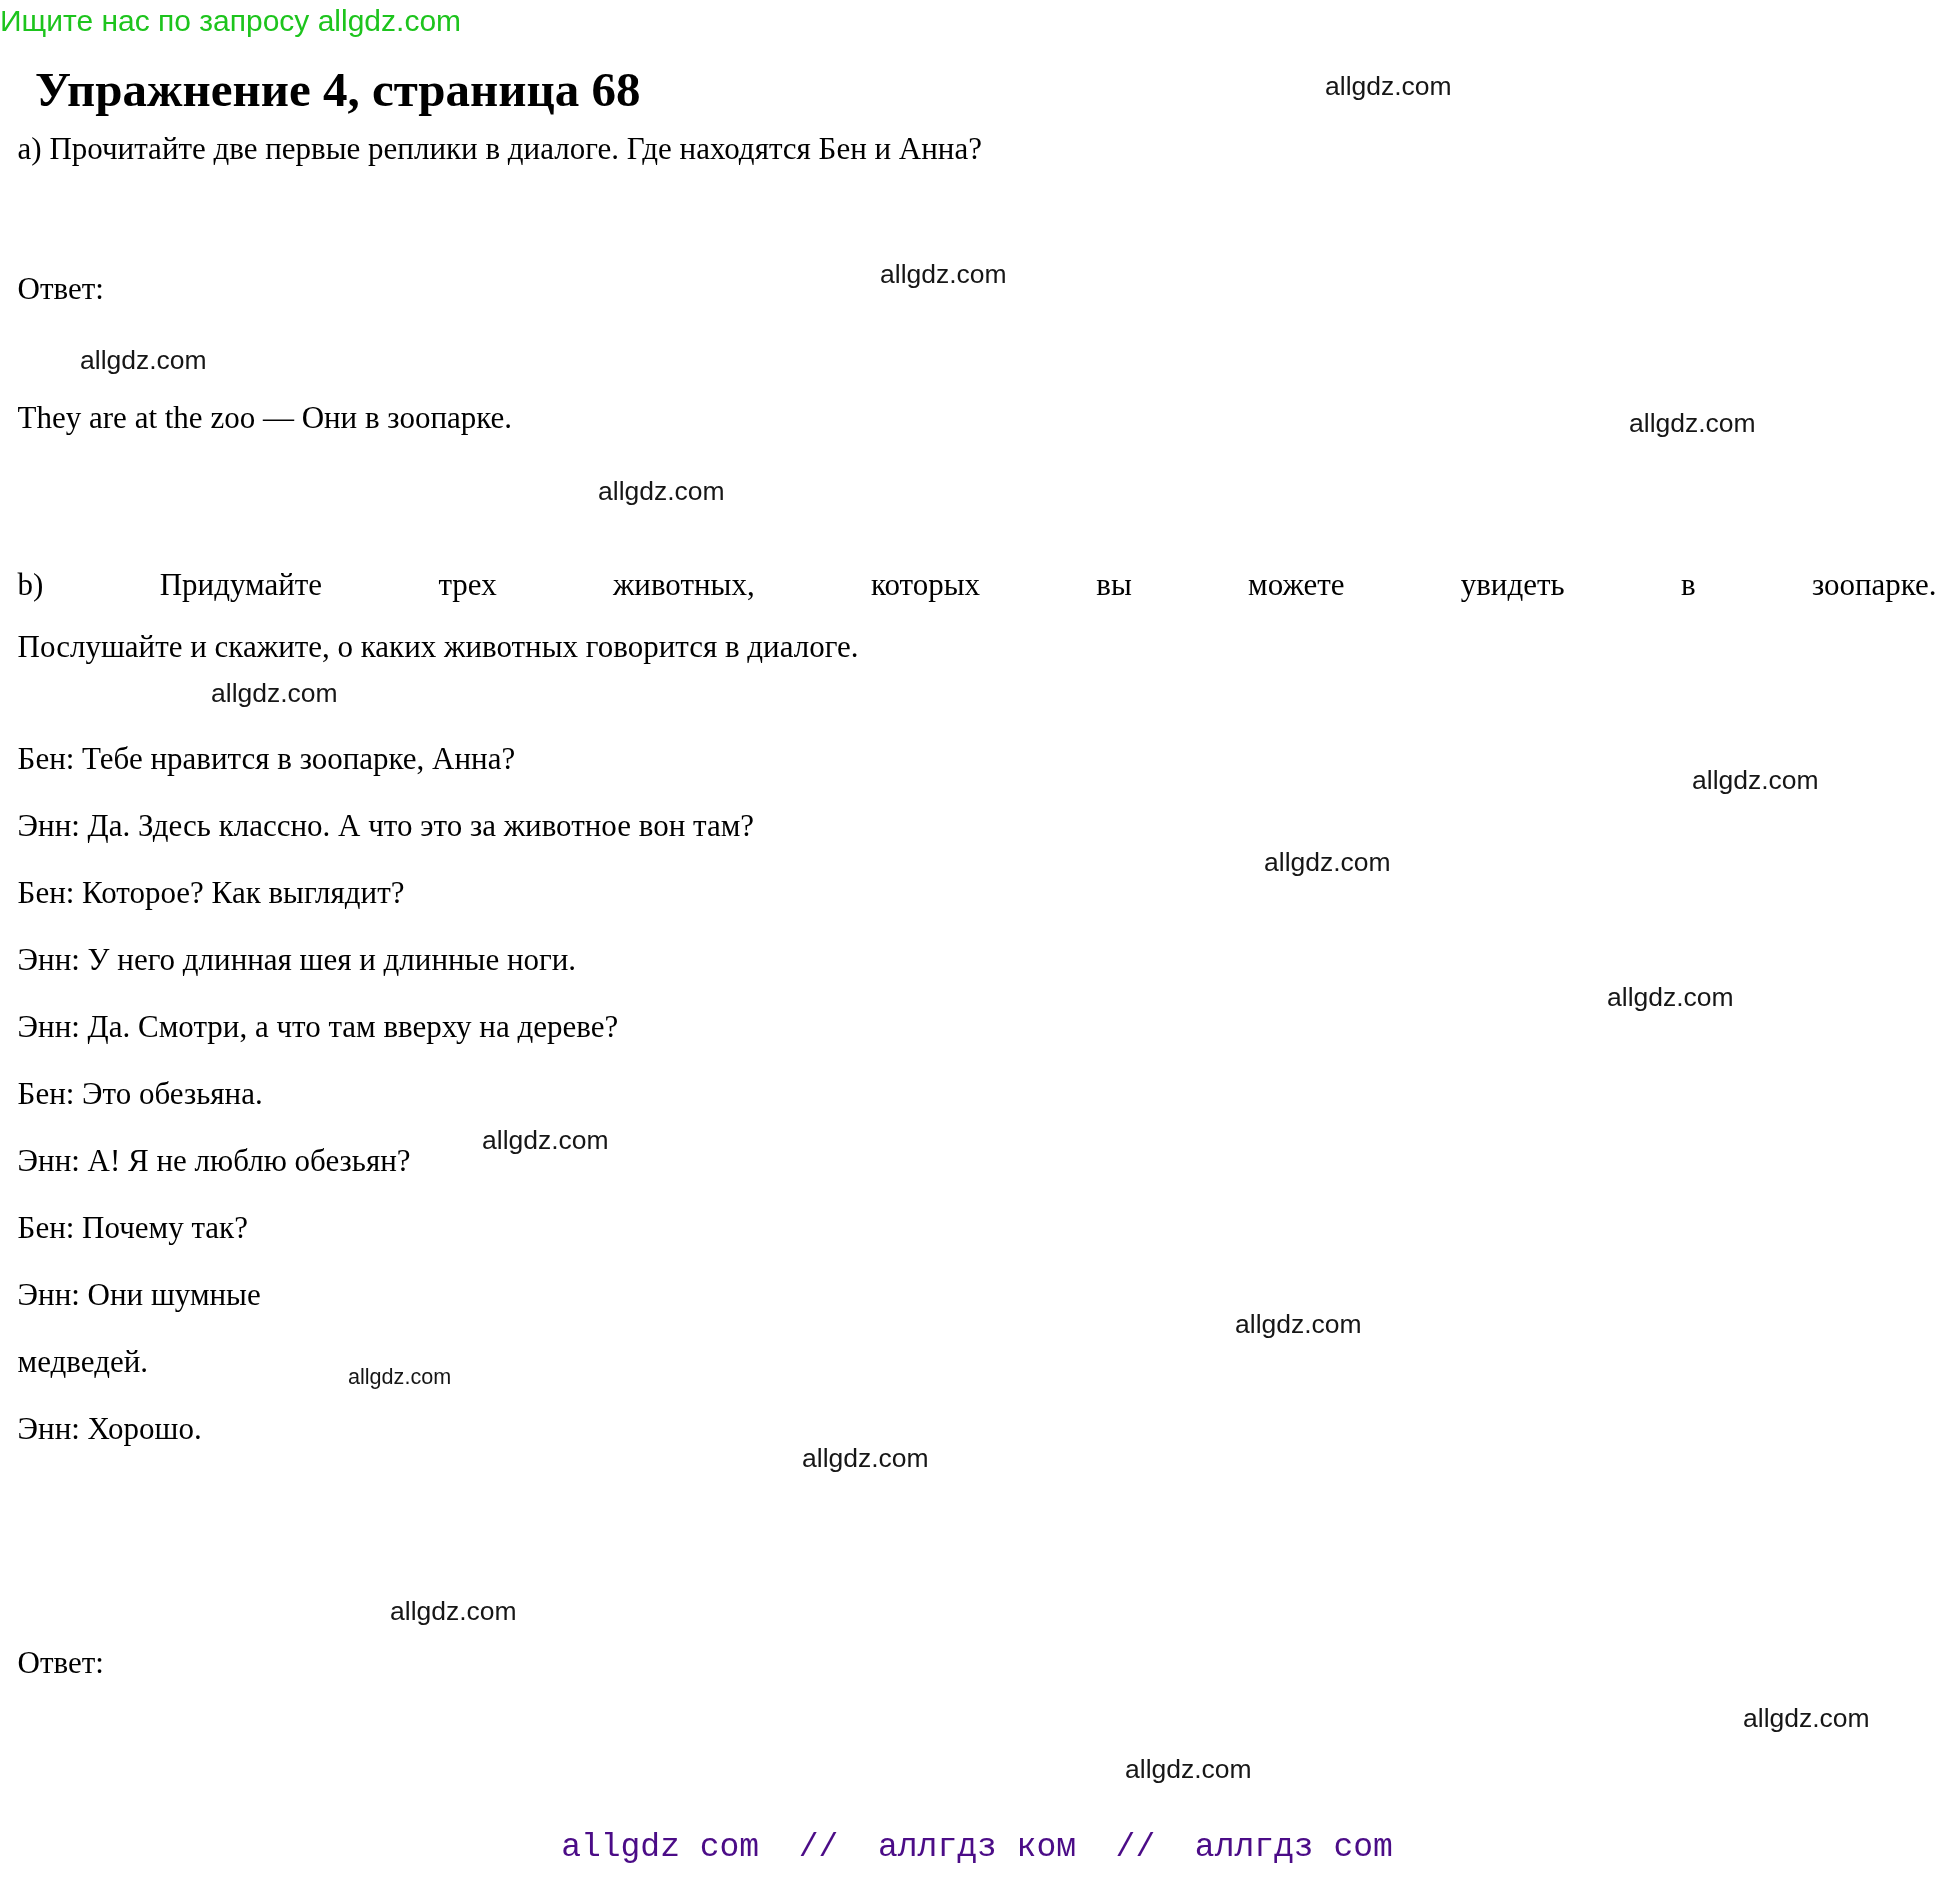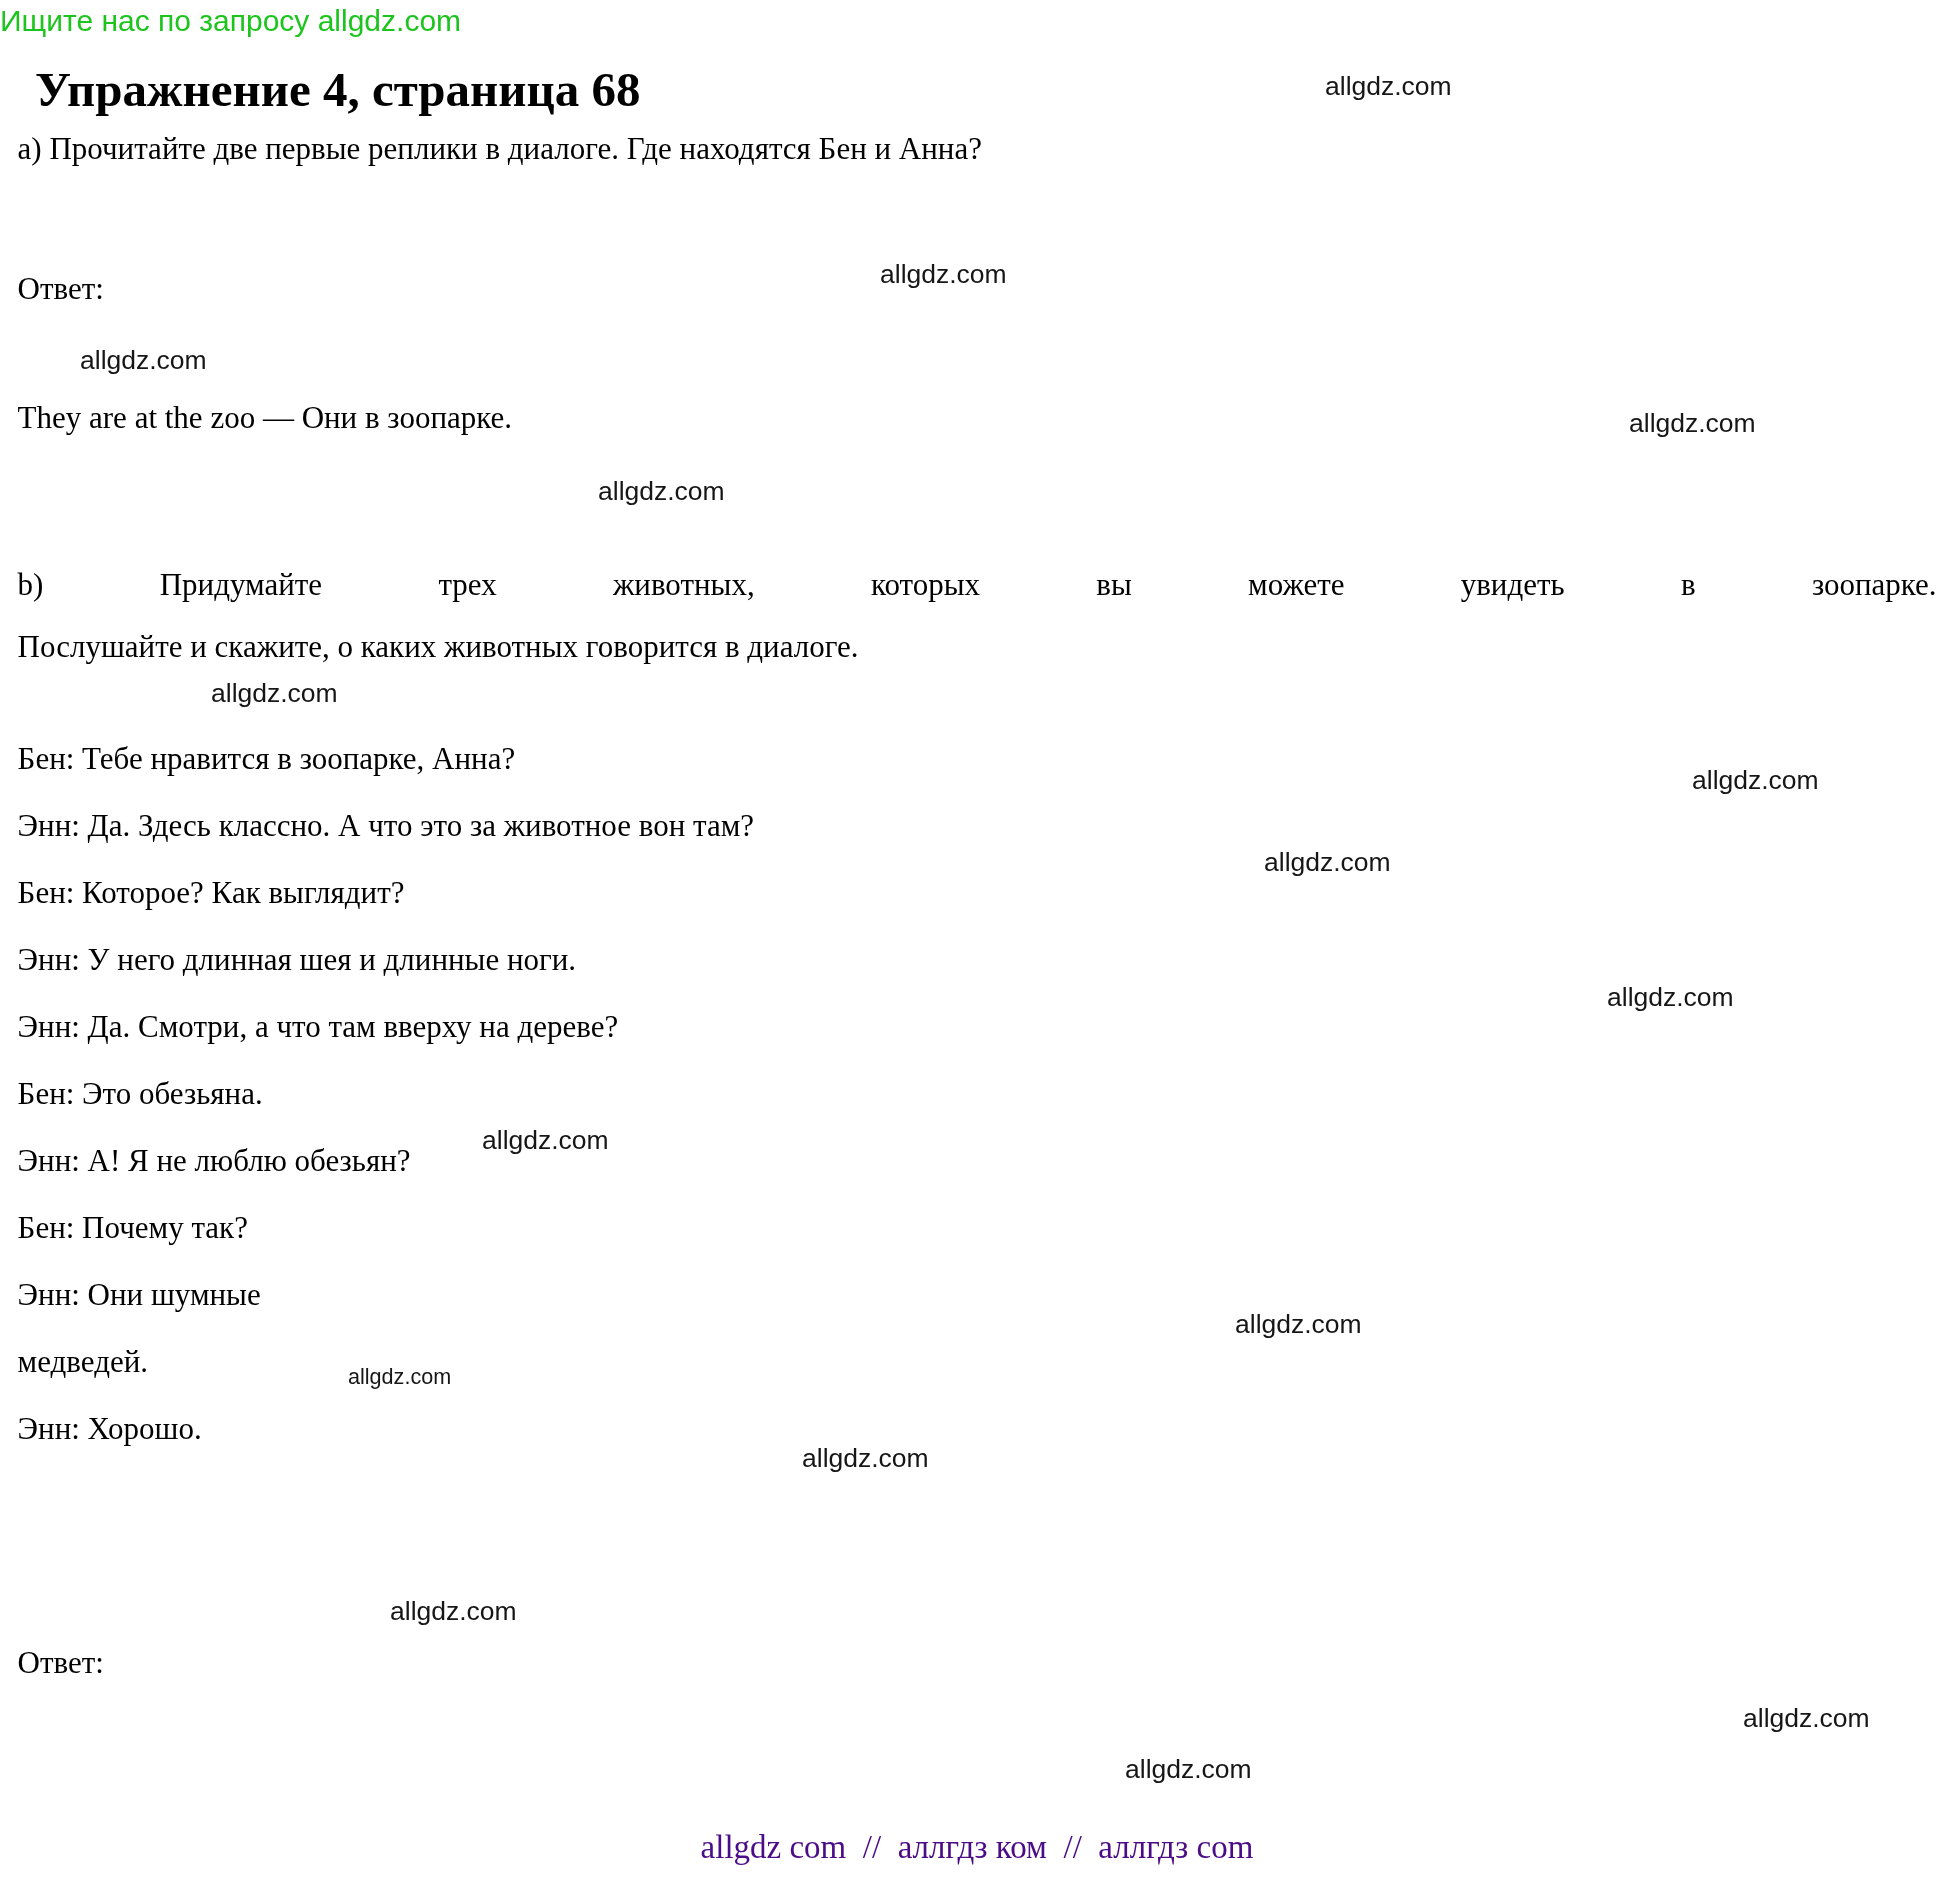--- a/index.html
+++ b/index.html
@@ -32,21 +32,21 @@
   .answer-text-1 { top: 400px; left: 17.6px; }
   .task-b { top: 554px; left: 17.6px; width: 1919px; line-height: 62px; }
   .dialogue { top: 725px; left: 17.6px; width: 1919px; line-height: 67px; }
   .dialogue div { min-height: 67px; }
   .jl { text-align: justify; text-align-last: justify; }
   .answer-label-2 { top: 1645px; left: 17.6px; }
   .answer-text-2 { top: 1776px; left: 17.6px; }
   .footer {
     top: 1829px; left: 0; width: 1954px;
     text-align: center;
-    font-family: Liberation Serif, serif;
+    font-family: Liberation Mono, monospace;
     font-size: 33px;
     color: #4b0c87;
     white-space: pre;
   }
   .wm {
     position: absolute;
     font-family: "Liberation Sans", "DejaVu Sans", sans-serif;
     font-size: 26.5px;
     color: #161616;
     white-space: nowrap;

